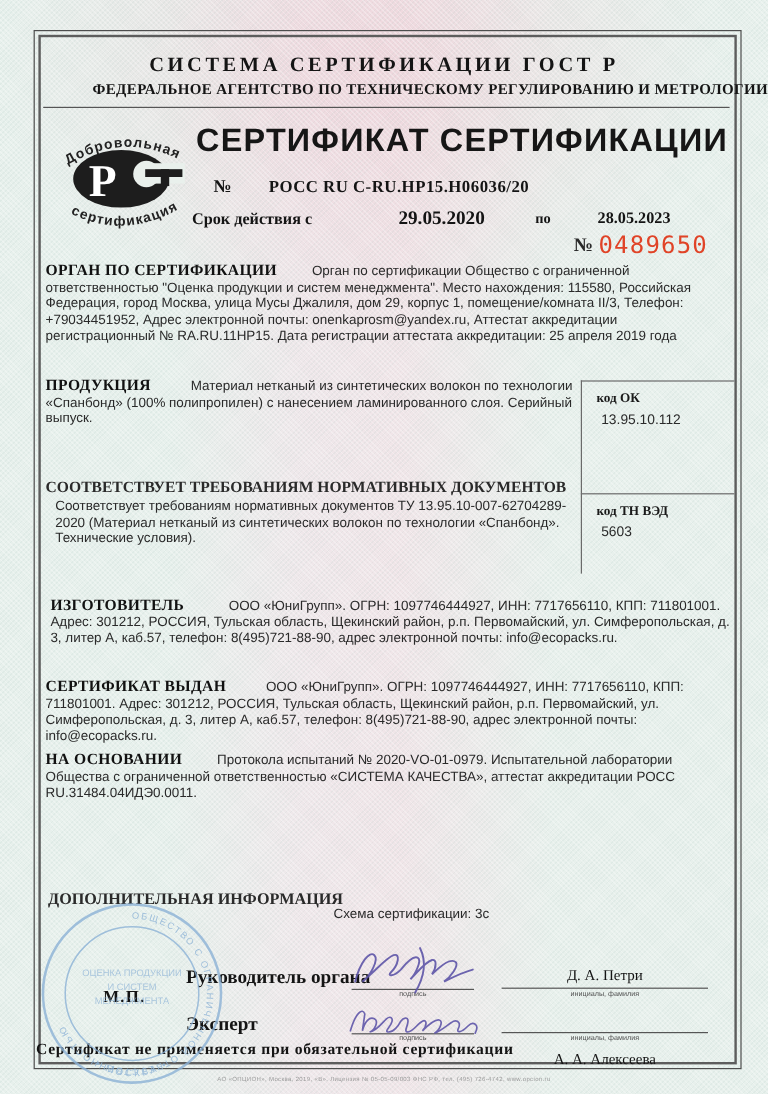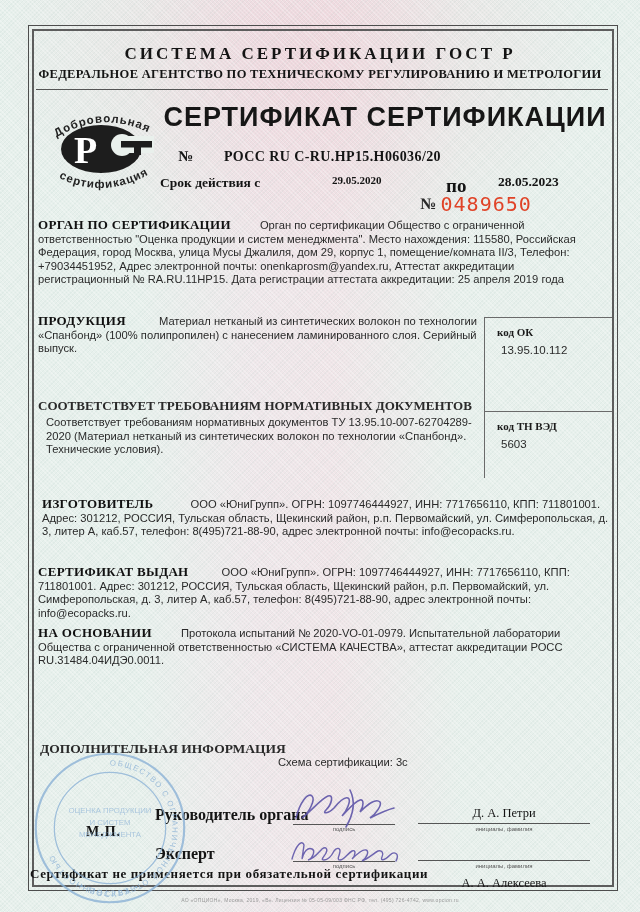--- a/index.html
+++ b/index.html
@@ -13,31 +13,31 @@
   .texture{position:absolute;inset:0;pointer-events:none;
     background:
       repeating-linear-gradient(45deg, rgba(255,255,255,.28) 0 1px, transparent 1px 3px),
       repeating-linear-gradient(-45deg, rgba(150,186,177,.10) 0 1px, transparent 1px 3px);
   }
   .frame-outer{position:absolute;left:28px;top:25px;width:588px;height:864px;border:1px solid #4d4d4d;}
   .frame-inner{position:absolute;inset:3px;border:2px solid #5d5d5d;}
   .abs{position:absolute;}
   .serifb{font-family:"Liberation Serif",serif;font-weight:700;color:#141414;}
   .h-system{left:0;width:640px;top:44px;text-align:center;font-size:17px;letter-spacing:3px;}
-  .h-agency{left:0;width:640px;top:67px;text-align:center;font-size:12.5px;letter-spacing:.3px;}
+  .h-agency{left:0;width:640px;top:67px;text-align:right;font-size:12.5px;letter-spacing:.3px;}
   .h-rule{left:36px;top:89px;width:572px;border-top:1.5px solid #555;}
   .doc-title{left:160px;width:450px;top:102px;text-align:center;font-size:27px;font-weight:700;
     font-family:"Liberation Sans",sans-serif;letter-spacing:1px;color:#161616;}
   .num-label{left:178px;top:148px;font-size:15px;}
   .num-value{left:224px;top:149px;font-size:14px;letter-spacing:.4px;}
   .val-prefix{left:160px;top:175px;font-size:13.5px;}
-  .val-from{left:332px;top:174px;font-size:11px;font-family:Liberation Serif, serif;}
-  .val-to-label{left:446px;top:175px;font-size:19px;}
+  .val-from{left:332px;top:174px;font-size:16px;font-family:Liberation Serif, serif;}
+  .val-to-label{left:446px;top:175px;font-size:12px;}
   .val-to{left:498px;top:174px;font-size:13.5px;}
-  .form-num{left:420px;top:192px;width:170px;}
+  .form-num{left:420px;top:192px;width:170px;text-align:right;}
   .form-num .nsign{font-family:"Liberation Serif",serif;font-weight:700;font-size:16px;color:#2a2a2a;vertical-align:2px;}
   .form-num .digits{font-family:"DejaVu Sans Mono","Liberation Mono",monospace;font-size:20px;color:#e04327;letter-spacing:1px;}
   .sec{font-size:11.2px;line-height:13.6px;color:#2a2a2a;}
   .sec .lbl{font-family:"Liberation Serif",serif;font-weight:700;font-size:13px;color:#111;letter-spacing:.3px;}
   .codebox{border-top:1px solid #6a6a6a;border-left:1px solid #6a6a6a;}
   .codebox .clbl{font-family:"Liberation Serif",serif;font-weight:700;font-size:11px;color:#1a1a1a;margin:8px 0 0 12px;}
   .codebox .cval{font-size:11.5px;color:#2a2a2a;margin:6px 0 0 16px;}
   .sigline{border-bottom:1px solid #555;}
   .cap{font-size:6px;color:#555;text-align:center;}
   .name{font-family:"Liberation Serif",serif;font-size:12.5px;color:#141414;text-align:center;}

